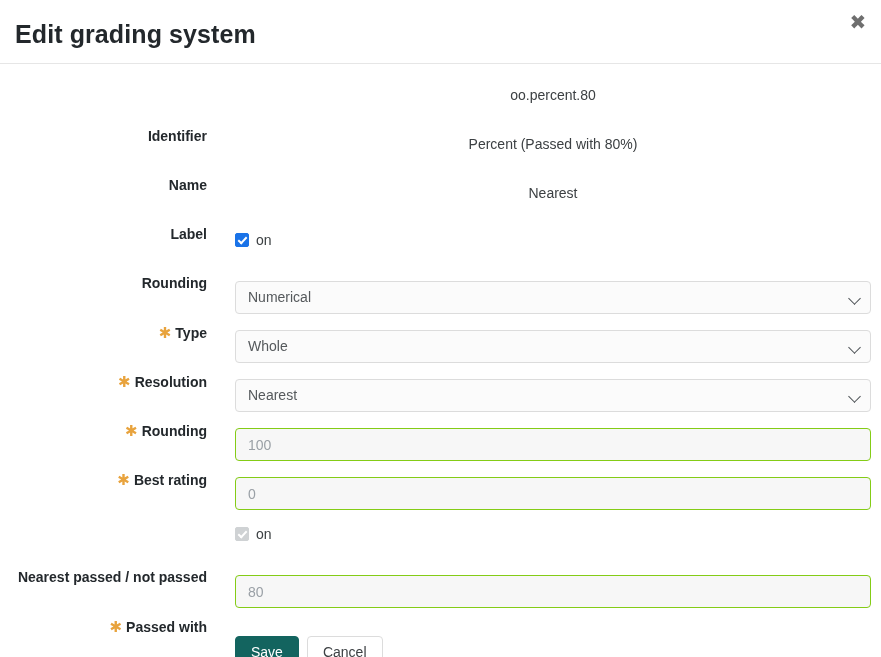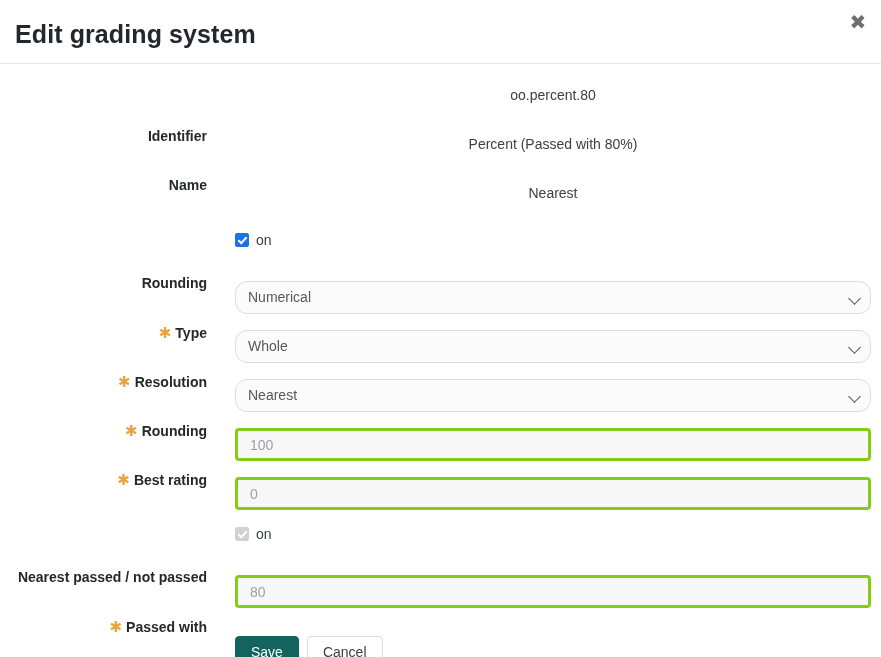--- a/index.html
+++ b/index.html
@@ -128,21 +128,21 @@
     font-size: 14px;
     color: #3c4043;
   }
 
   
   .select-box {
     position: relative;
     height: 33px;
     background: #fbfbfb;
     border: 1px solid #dcdcdc;
-    border-radius: 12px;
+    border-radius: 4px;
     box-sizing: border-box;
   }
   .select-box .sel-text {
     position: absolute;
     left: 12px;
     top: 0;
     line-height: 31px;
     font-size: 14px;
     color: #55595c;
   }
@@ -155,21 +155,21 @@
     border: solid #4a4f53;
     border-width: 0 1.4px 1.4px 0;
     transform: rotate(45deg);
   }
 
   
   .text-input {
     height: 33px;
     width: 100%;
     background: #f7f7f7;
-    border: 3px solid #84cc16;
+    border: 1px solid #84cc16;
     border-radius: 4px;
     box-sizing: border-box;
     padding: 0 12px;
     font-family: "Liberation Sans", sans-serif;
     font-size: 14px;
     color: #6f7478;
   }
   .text-input::placeholder { color: #9aa0a6; }
 
   
@@ -215,20 +215,21 @@
         <div class="static-value">oo.percent.80</div>
       </div>
     </div>
     <div class="form-row">
       <div class="row-label"><span>Name</span></div>
       <div class="row-field">
         <div class="static-value">Percent (Passed with 80%)</div>
       </div>
     </div>
     <div class="form-row">
+      <div class="row-label"><span>Label</span></div>
       <div class="row-field">
         <div class="static-value">Nearest</div>
       </div>
     </div>
     <div class="form-row">
       <div class="row-label"><span>Rounding</span></div>
       <div class="row-field">
         <div class="checkbox-wrap">
           <span class="cb checked-on"></span>
           <span class="cb-text">on</span>

